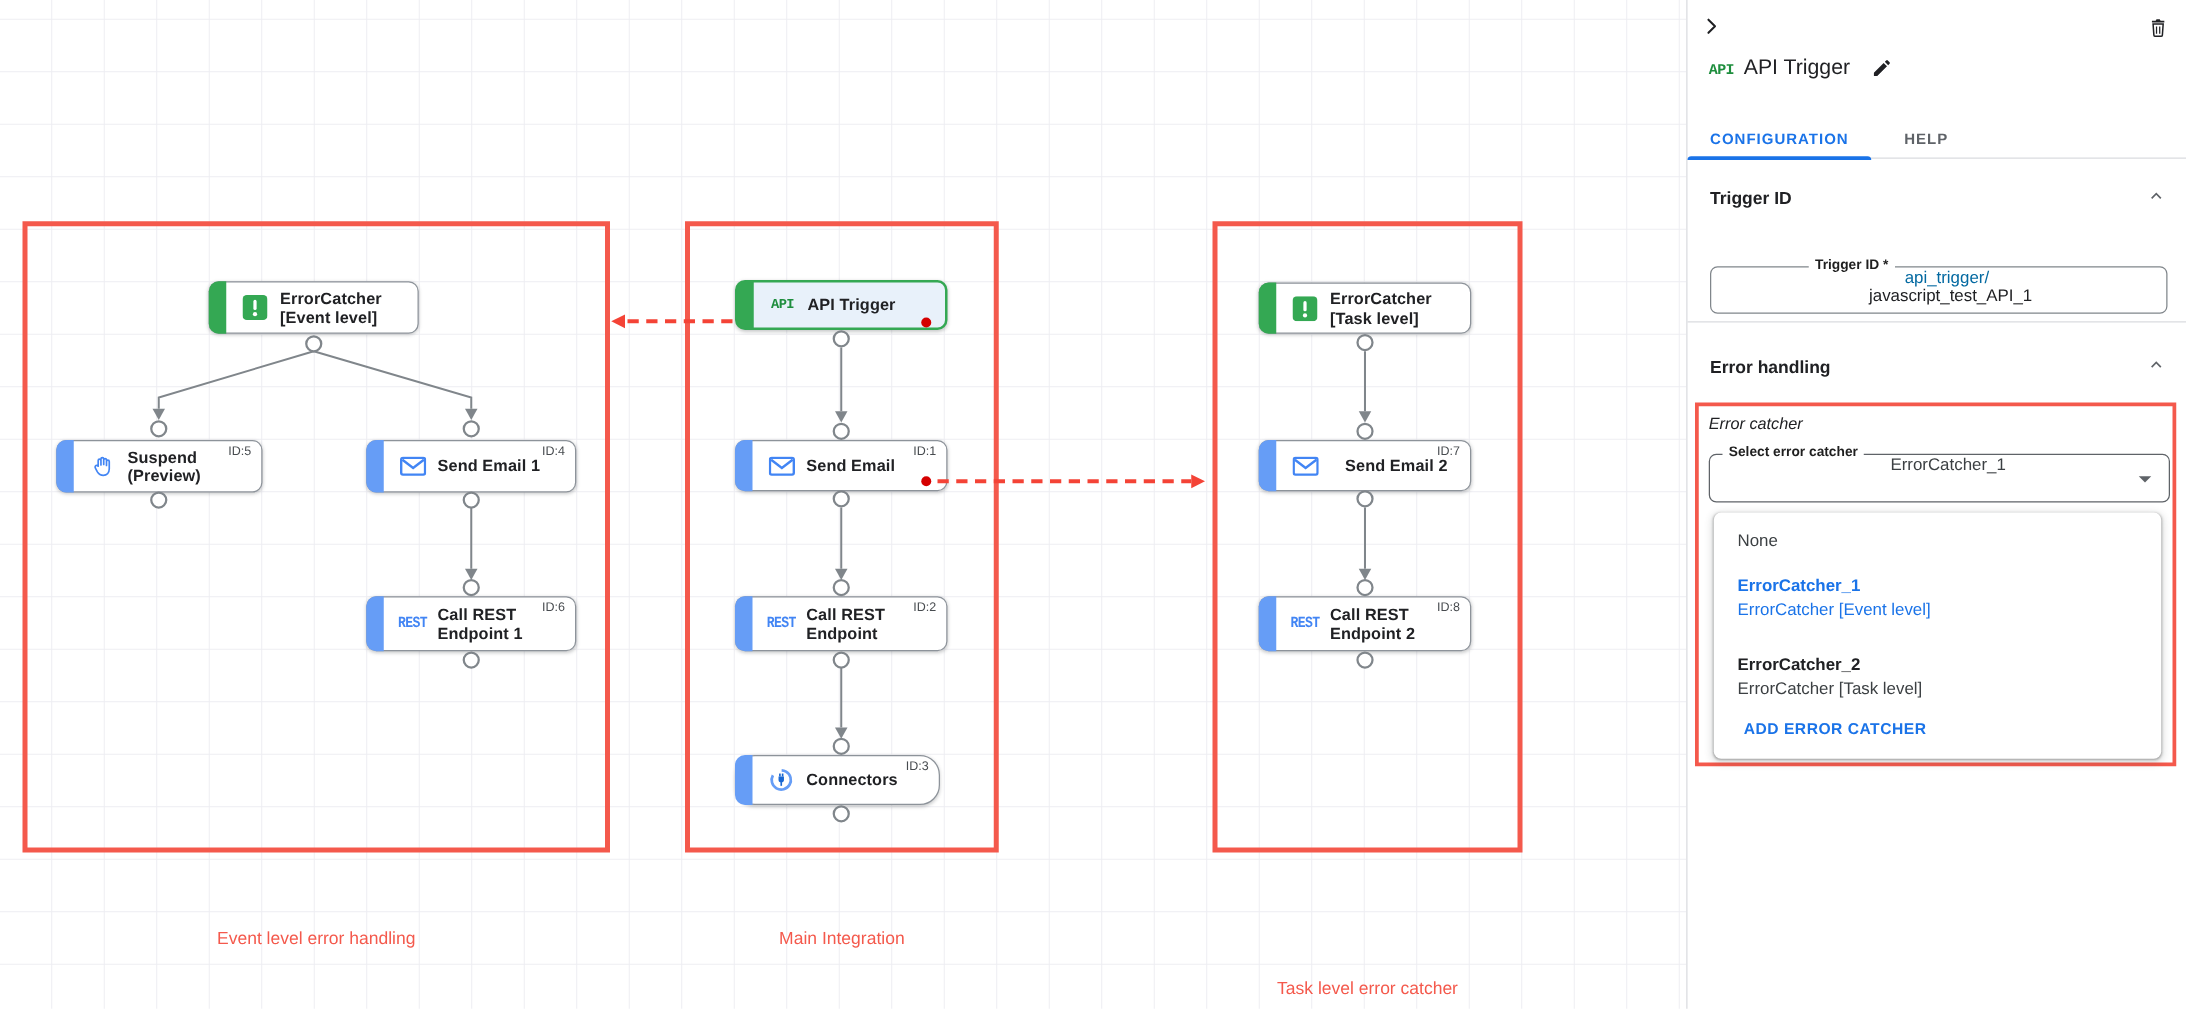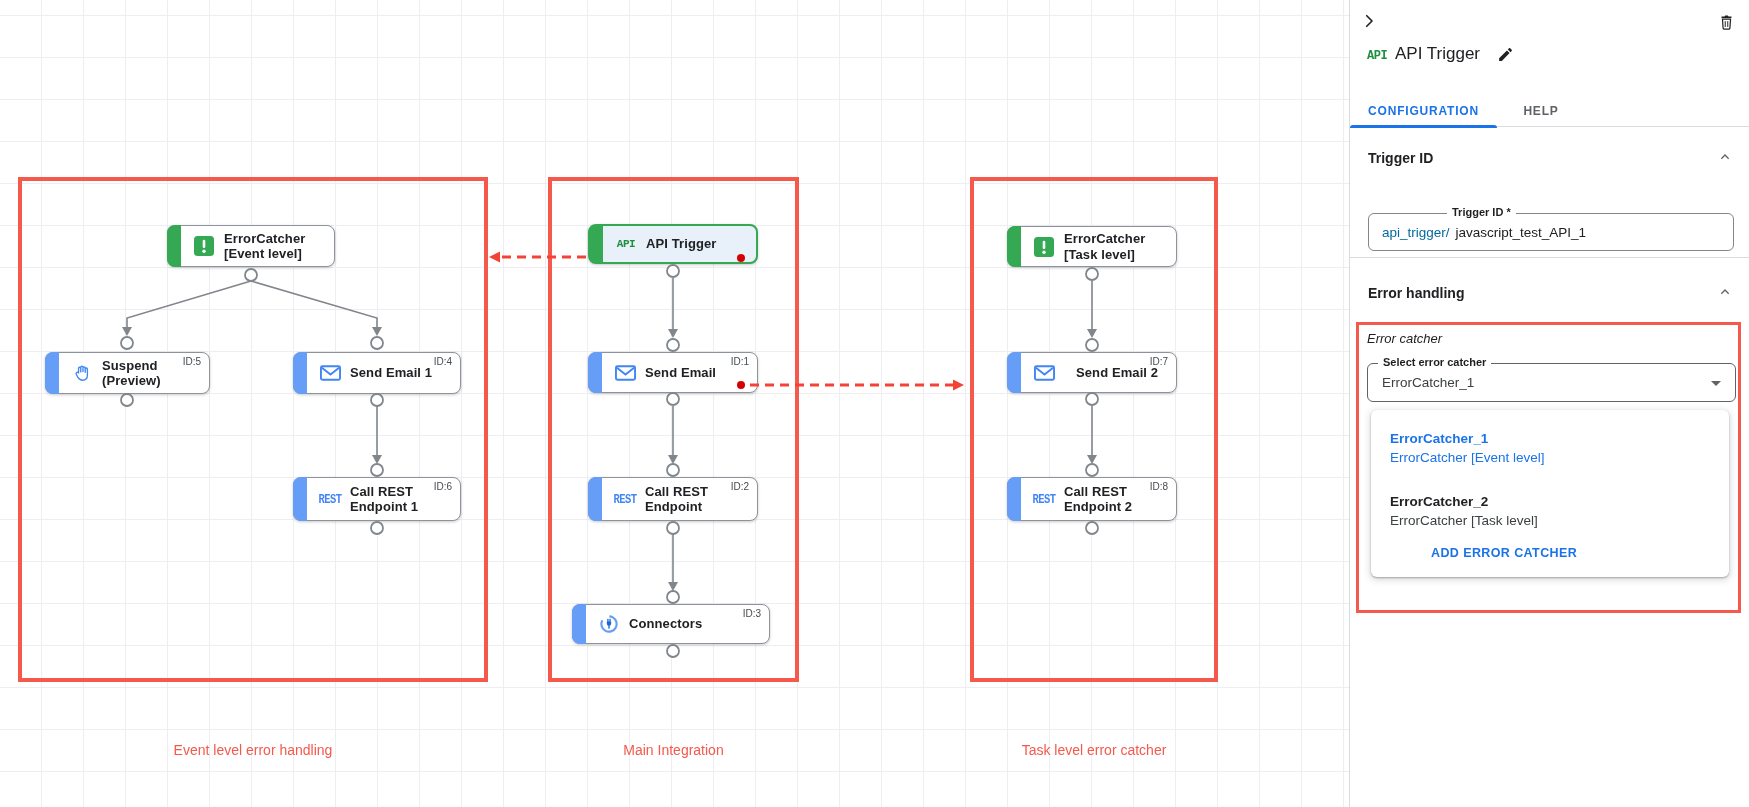--- a/index.html
+++ b/index.html
@@ -14,21 +14,21 @@
     background-size:42px 42px; background-position:41px 15px; }
 
   .gbox { position:absolute; border:4px solid #F4594C; z-index:1; }
   .box-event { left:18px;  top:177px; width:470px; height:505px; }
   .box-main  { left:548px; top:177px; width:251px; height:505px; }
   .box-task  { left:970px; top:177px; width:248px; height:505px; }
 
   .glabel { position:absolute; top:742px; text-align:center; font-size:14px; color:#F4594C; z-index:1; }
   .lbl-event { left:18px;  width:470px; }
   .lbl-main  { left:548px; width:251px; }
-  .lbl-task  { left:970px; width:248px; }
+  .lbl-task  { left:970px; width:248px;margin-top:40px; }
 
   svg.edges { position:absolute; left:0; top:0; z-index:3; pointer-events:none; }
 
   .node { position:absolute; background:#fff; border:1px solid #8d939a; border-radius:8px;
           box-shadow:0 1px 3px rgba(60,64,67,.28); display:flex; align-items:center; z-index:2; cursor:pointer; }
   .node .bar { position:absolute; left:-1px; top:-1px; bottom:-1px; width:14px;
                border-radius:8px 0 0 8px; background:#669DF6; }
   .node.green .bar { background:#34A853; }
   .node.apibg { background:#E8F1FA; border:2px solid #34A853; }
   .nicon { margin-left:21px; width:30px; display:flex; justify-content:center; align-items:center; flex:0 0 auto; }
@@ -39,21 +39,21 @@
   .api-txt  { color:#1e8e3e; font-size:11px; letter-spacing:-0.5px; }
   .rest-txt { color:#4285F4; font-size:10px; letter-spacing:-0.5px; transform:scale(1.05,1.25); }
 
   .n-ec-event { left:167px;  top:225px; width:168px; height:42px; }
   .n-suspend  { left:45px;   top:352px; width:165px; height:42px; }
   .n-send1    { left:293px;  top:352px; width:168px; height:42px; }
   .n-rest1    { left:293px;  top:477px; width:168px; height:44px; }
   .n-api      { left:588px;  top:224px; width:170px; height:40px; }
   .n-send     { left:588px;  top:352px; width:170px; height:41px; }
   .n-rest     { left:588px;  top:477px; width:170px; height:44px; }
-  .n-conn     { left:572px;  top:604px; width:198px; height:40px; }
+  .n-conn     { left:588px;  top:604px; width:164px; height:40px;border-radius:16px; }
   .n-ec-task  { left:1007px; top:226px; width:170px; height:41px; }
   .n-send2    { left:1007px; top:352px; width:170px; height:41px;gap:12px; }
   .n-rest2    { left:1007px; top:477px; width:170px; height:44px; }
 
   
   .panel { position:absolute; left:1349px; top:0; width:400px; height:807px; background:#fff;
            border-left:1px solid #dadce0; z-index:5; }
   .p-abs { position:absolute; }
   .icon-btn { cursor:pointer; background:none; border:none; display:flex; align-items:center; justify-content:center; }
   .collapse-btn { left:10px; top:12px; }
@@ -70,21 +70,21 @@
   .tab-config::after { content:""; position:absolute; left:0; bottom:-1px; height:3px; width:100%;
                        background:#1A73E8; border-radius:3px 3px 0 0; }
   .tab-help { width:88px; color:#5F6368; }
 
   .sec-head { font-size:14px; font-weight:bold; color:#202124; }
   .h-trigger { left:18px; top:150px; }
   .caret1 { right:16px; top:149px; cursor:pointer; }
   .h-error { left:18px; top:285px; }
   .caret2 { right:16px; top:284px; cursor:pointer; }
 
-  .outlined { position:absolute; border:1px solid #80868b; border-radius:6px; background:#fff; }
+  .outlined { position:absolute; border:1px solid #80868b; border-radius:6px; background:#fff;flex-direction:column; }
   .notch { position:absolute; top:-8px; background:#fff; padding:0 5px; font-size:11px;
            font-weight:bold; color:#1f1f1f; white-space:nowrap; }
   .trigger-input { left:18px; top:213px; width:366px; height:38px; display:flex; align-items:center;
                    padding-left:13px; font-size:13.5px; cursor:text; }
   .trigger-input .notch { left:78px; }
   .prefix { color:#0369a1; }
   .value { color:#202124; margin-left:6px; }
 
   .divider { position:absolute; left:0; width:400px; height:1px; background:#dadce0; }
   .div1 { top:257px; } 
@@ -104,21 +104,21 @@
           padding:13px 0 14px; z-index:6; }
   .mi { font-size:13.5px; line-height:19px; cursor:pointer; }
   .mi-none { padding-left:19px; height:30px; color:#3c4043; }
   .mi-group { padding-left:19px; margin-top:6px; }
   .g1 .t { color:#1A73E8; font-weight:bold; }
   .g1 .d { color:#1A73E8; }
   .g2 { margin-top:25px; }
   .g2 .t { color:#202124; font-weight:bold; }
   .g2 .d { color:#3c4043; }
   .mi-add { margin-top:14px; padding-left:24px; color:#1A73E8; font-weight:bold; font-size:12.5px;
-            letter-spacing:.4px;margin-left:36px; }
+            letter-spacing:.4px; }
 </style>
 </head>
 <body>
 
 <div class="canvas">
 
   <div class="gbox box-event"></div>
   <div class="gbox box-main"></div>
   <div class="gbox box-task"></div>
 
@@ -376,20 +376,21 @@
   <div class="red-outline"></div>
   <div class="p-abs ec-label">Error catcher</div>
 
   <div class="outlined select">
     <span class="notch">Select error catcher</span>
     <span>ErrorCatcher_1</span>
     <span class="sel-arrow"></span>
   </div>
 
   <div class="menu">
+    <div class="mi mi-none">None</div>
     <div class="mi mi-group g1">
       <div class="t">ErrorCatcher_1</div>
       <div class="d">ErrorCatcher [Event level]</div>
     </div>
     <div class="mi mi-group g2">
       <div class="t">ErrorCatcher_2</div>
       <div class="d">ErrorCatcher [Task level]</div>
     </div>
     <div class="mi mi-add">ADD ERROR CATCHER</div>
   </div>

